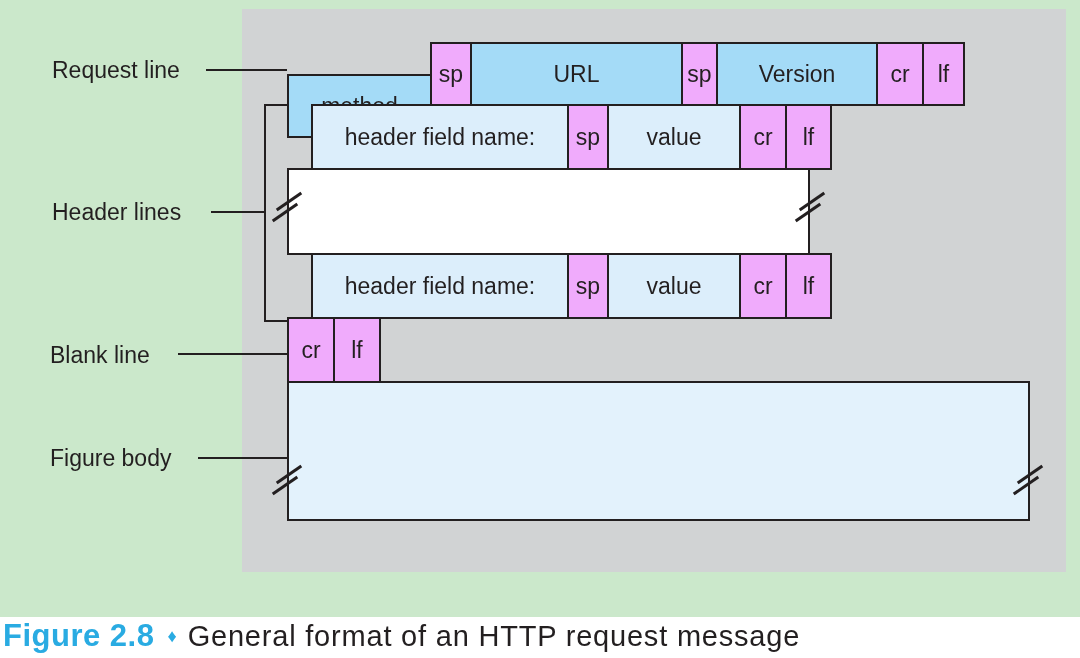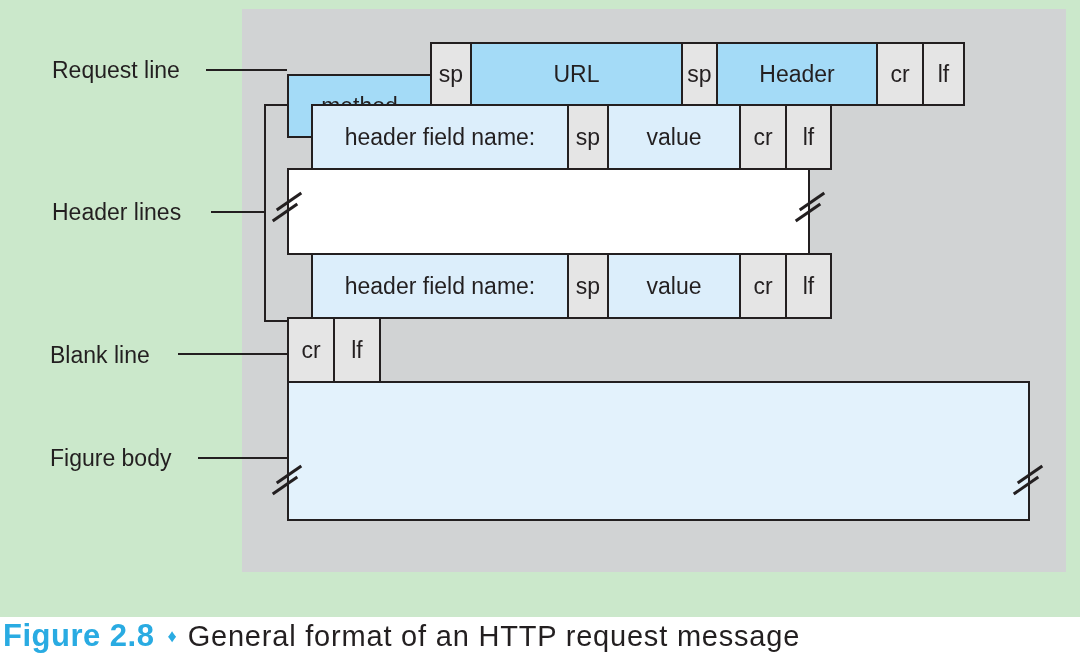--- a/index.html
+++ b/index.html
@@ -10,21 +10,21 @@
   .bg-green{position:absolute;left:0;top:0;width:1080px;height:617px;
             background:var(--background_green,#cbe8cb);}
   .panel{position:absolute;left:242px;top:9px;width:824px;height:563px;
          background:var(--panel_gray,#d1d3d4);}
   .side-label{position:absolute;font-size:23px;line-height:26px;white-space:nowrap;}
   .leader{position:absolute;height:2px;background:var(--line_black,#231f20);}
   .bracket-part{position:absolute;background:var(--line_black,#231f20);}
   .row{position:absolute;display:flex;align-items:stretch;}
   .cell{box-sizing:border-box;border:2px solid var(--line_black,#231f20);
         display:flex;align-items:center;justify-content:center;
-        font-size:23px;background:#e5e5e5;height:100%;}
+        font-size:23px;background:#f0abfc;height:100%;}
   .cell + .cell{margin-left:-2px;}
   .blue{background:var(--request_row_blue,#a4dbf7);}
   .ltblue{background:var(--header_blue,#dceefb);margin-left:24px;}
   .bigbox{position:absolute;box-sizing:border-box;
           border:2px solid var(--line_black,#231f20);}
   .whitebox{background:#ffffff;}
   .entitybox{background:var(--entity_blue,#e3f2fc);}
   .break{position:absolute;width:34px;height:30px;z-index:5;}
   .break i{position:absolute;display:block;width:30px;height:3px;
            background:var(--line_black,#231f20);transform:rotate(-35deg);}
@@ -57,21 +57,21 @@
 
   <div class="bracket-part" style="left:264px;top:104px;width:2px;height:218px;"></div>
   <div class="bracket-part" style="left:264px;top:104px;width:25px;height:2px;"></div>
   <div class="bracket-part" style="left:264px;top:320px;width:25px;height:2px;"></div>
 
   <div class="row" style="left:287px;top:42px;height:64px;">
     <div class="cell blue" style="width:145px;margin-top:32px;">method</div>
     <div class="cell" style="width:42px;">sp</div>
     <div class="cell blue" style="width:213px;">URL</div>
     <div class="cell" style="width:37px;">sp</div>
-    <div class="cell blue" style="width:162px;">Header</div>
+    <div class="cell blue" style="width:162px;">Version</div>
     <div class="cell" style="width:48px;">cr</div>
     <div class="cell" style="width:43px;">lf</div>
   </div>
 
   <div class="row" style="left:287px;top:104px;height:66px;">
     <div class="cell ltblue" style="width:258px;">header field name:</div>
     <div class="cell" style="width:42px;">sp</div>
     <div class="cell ltblue" style="width:134px;">value</div>
     <div class="cell" style="width:48px;">cr</div>
     <div class="cell" style="width:47px;">lf</div>

